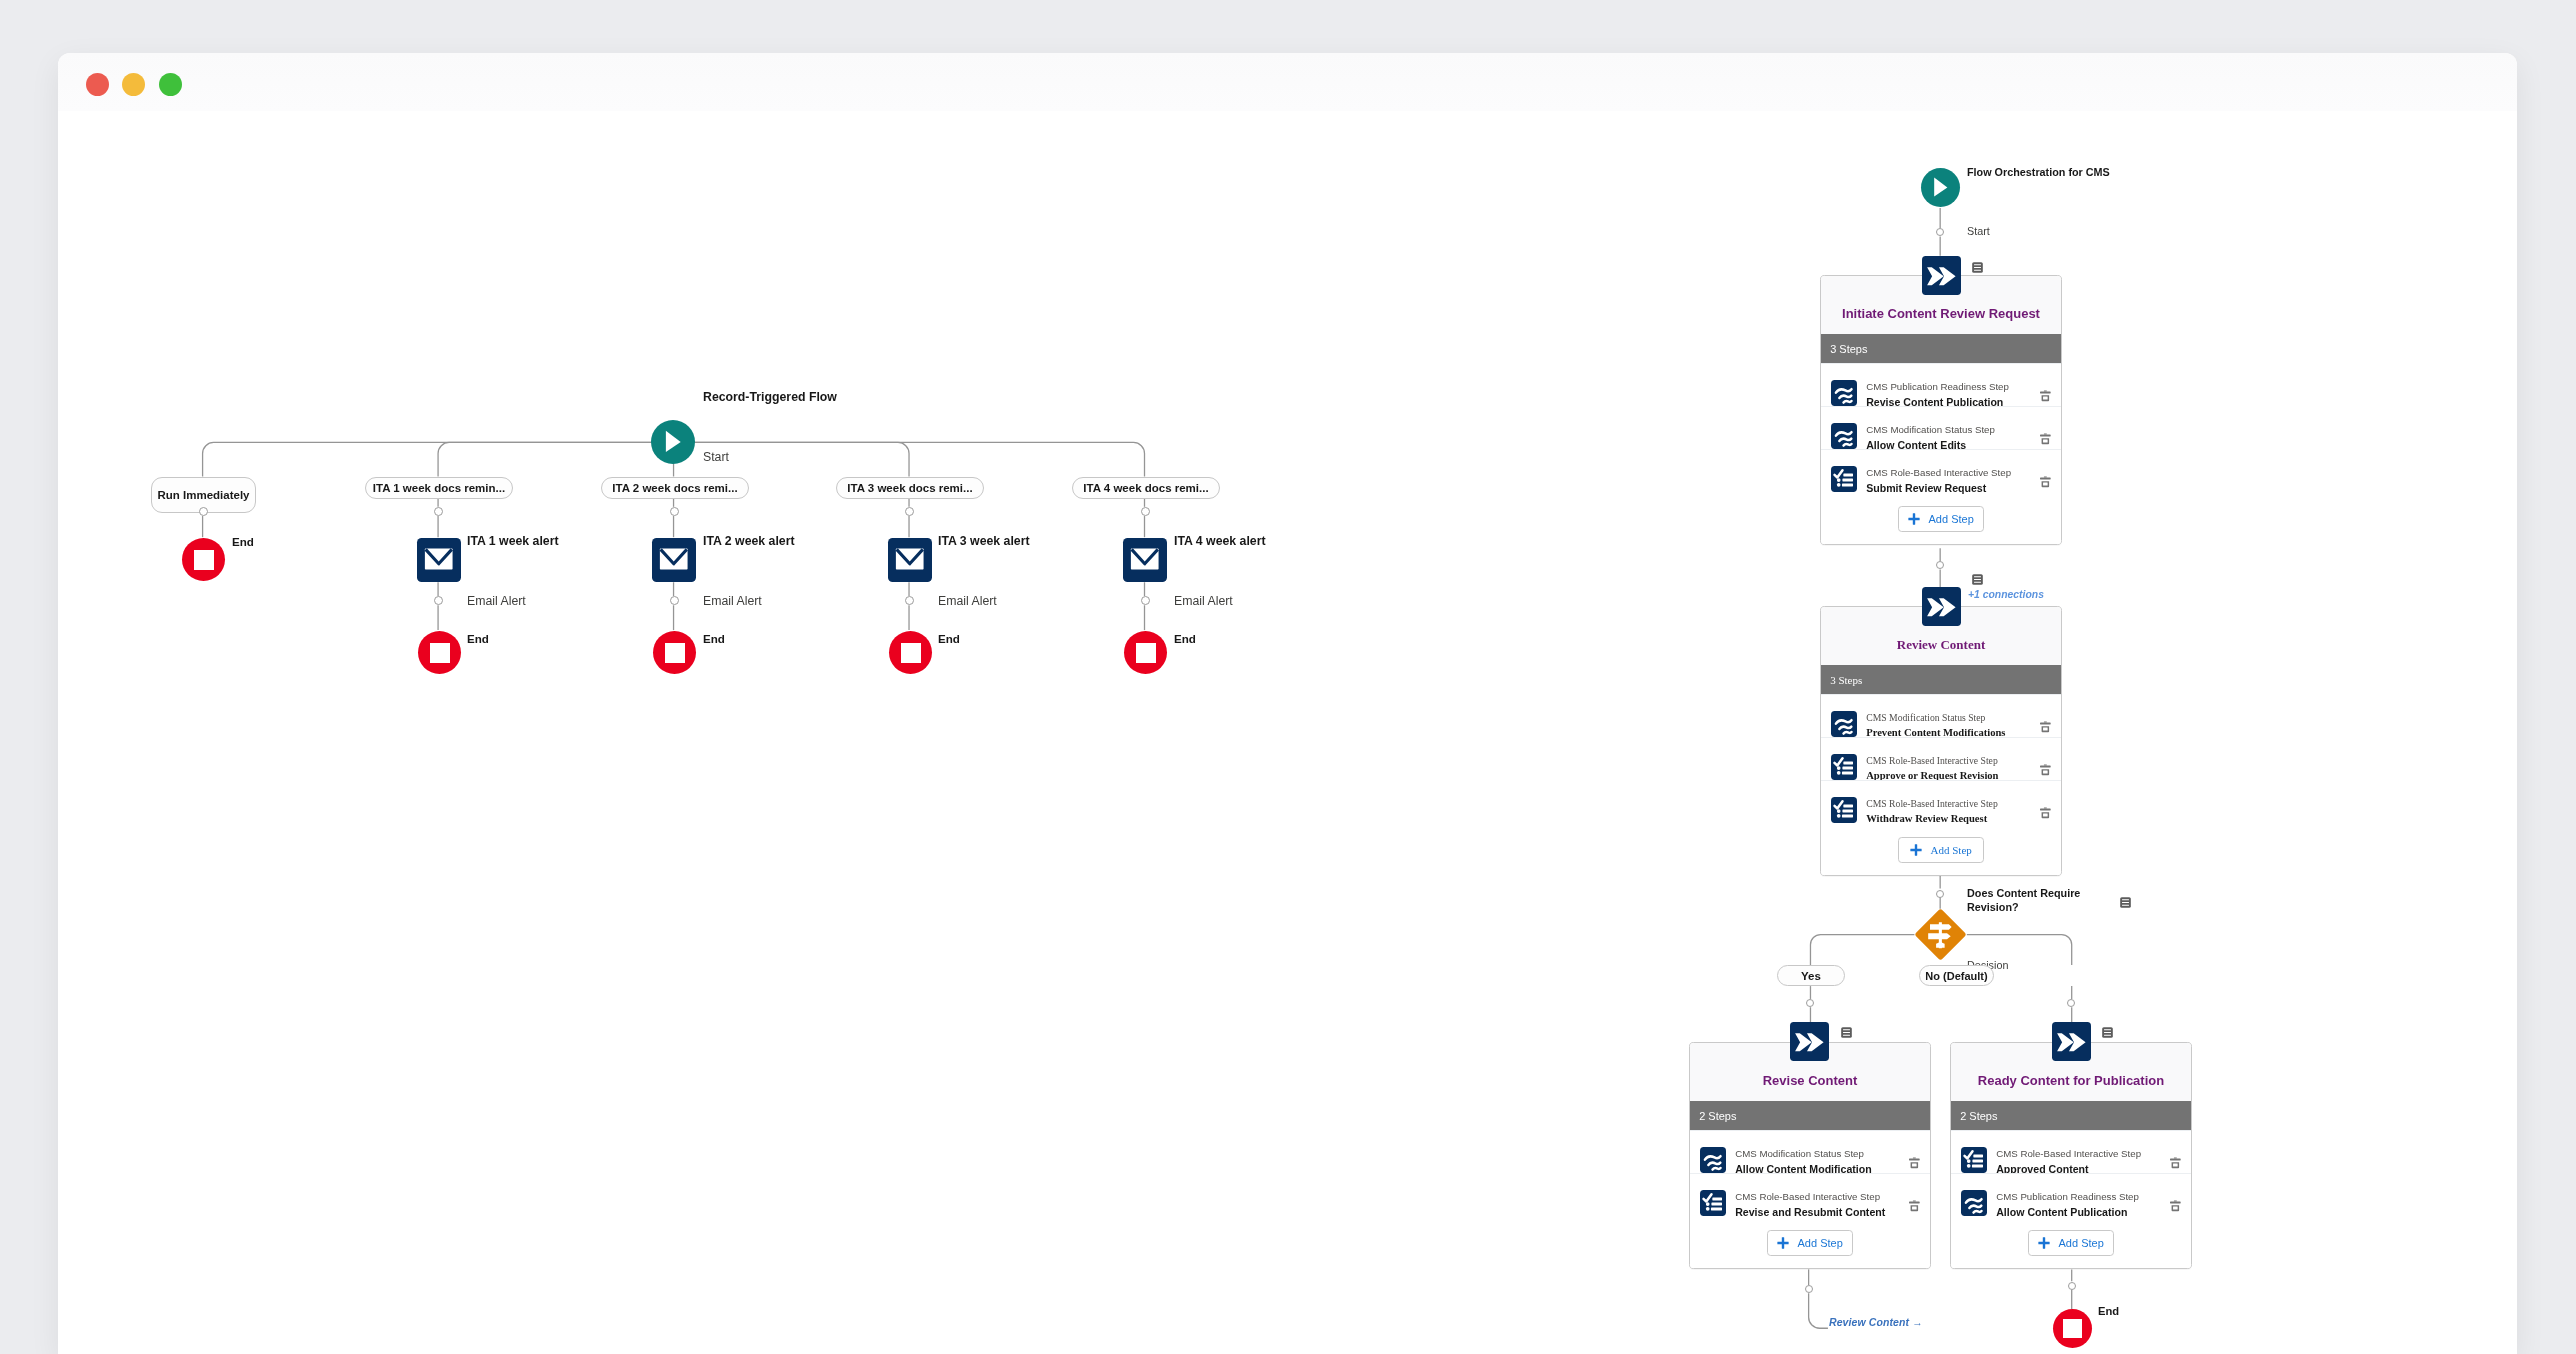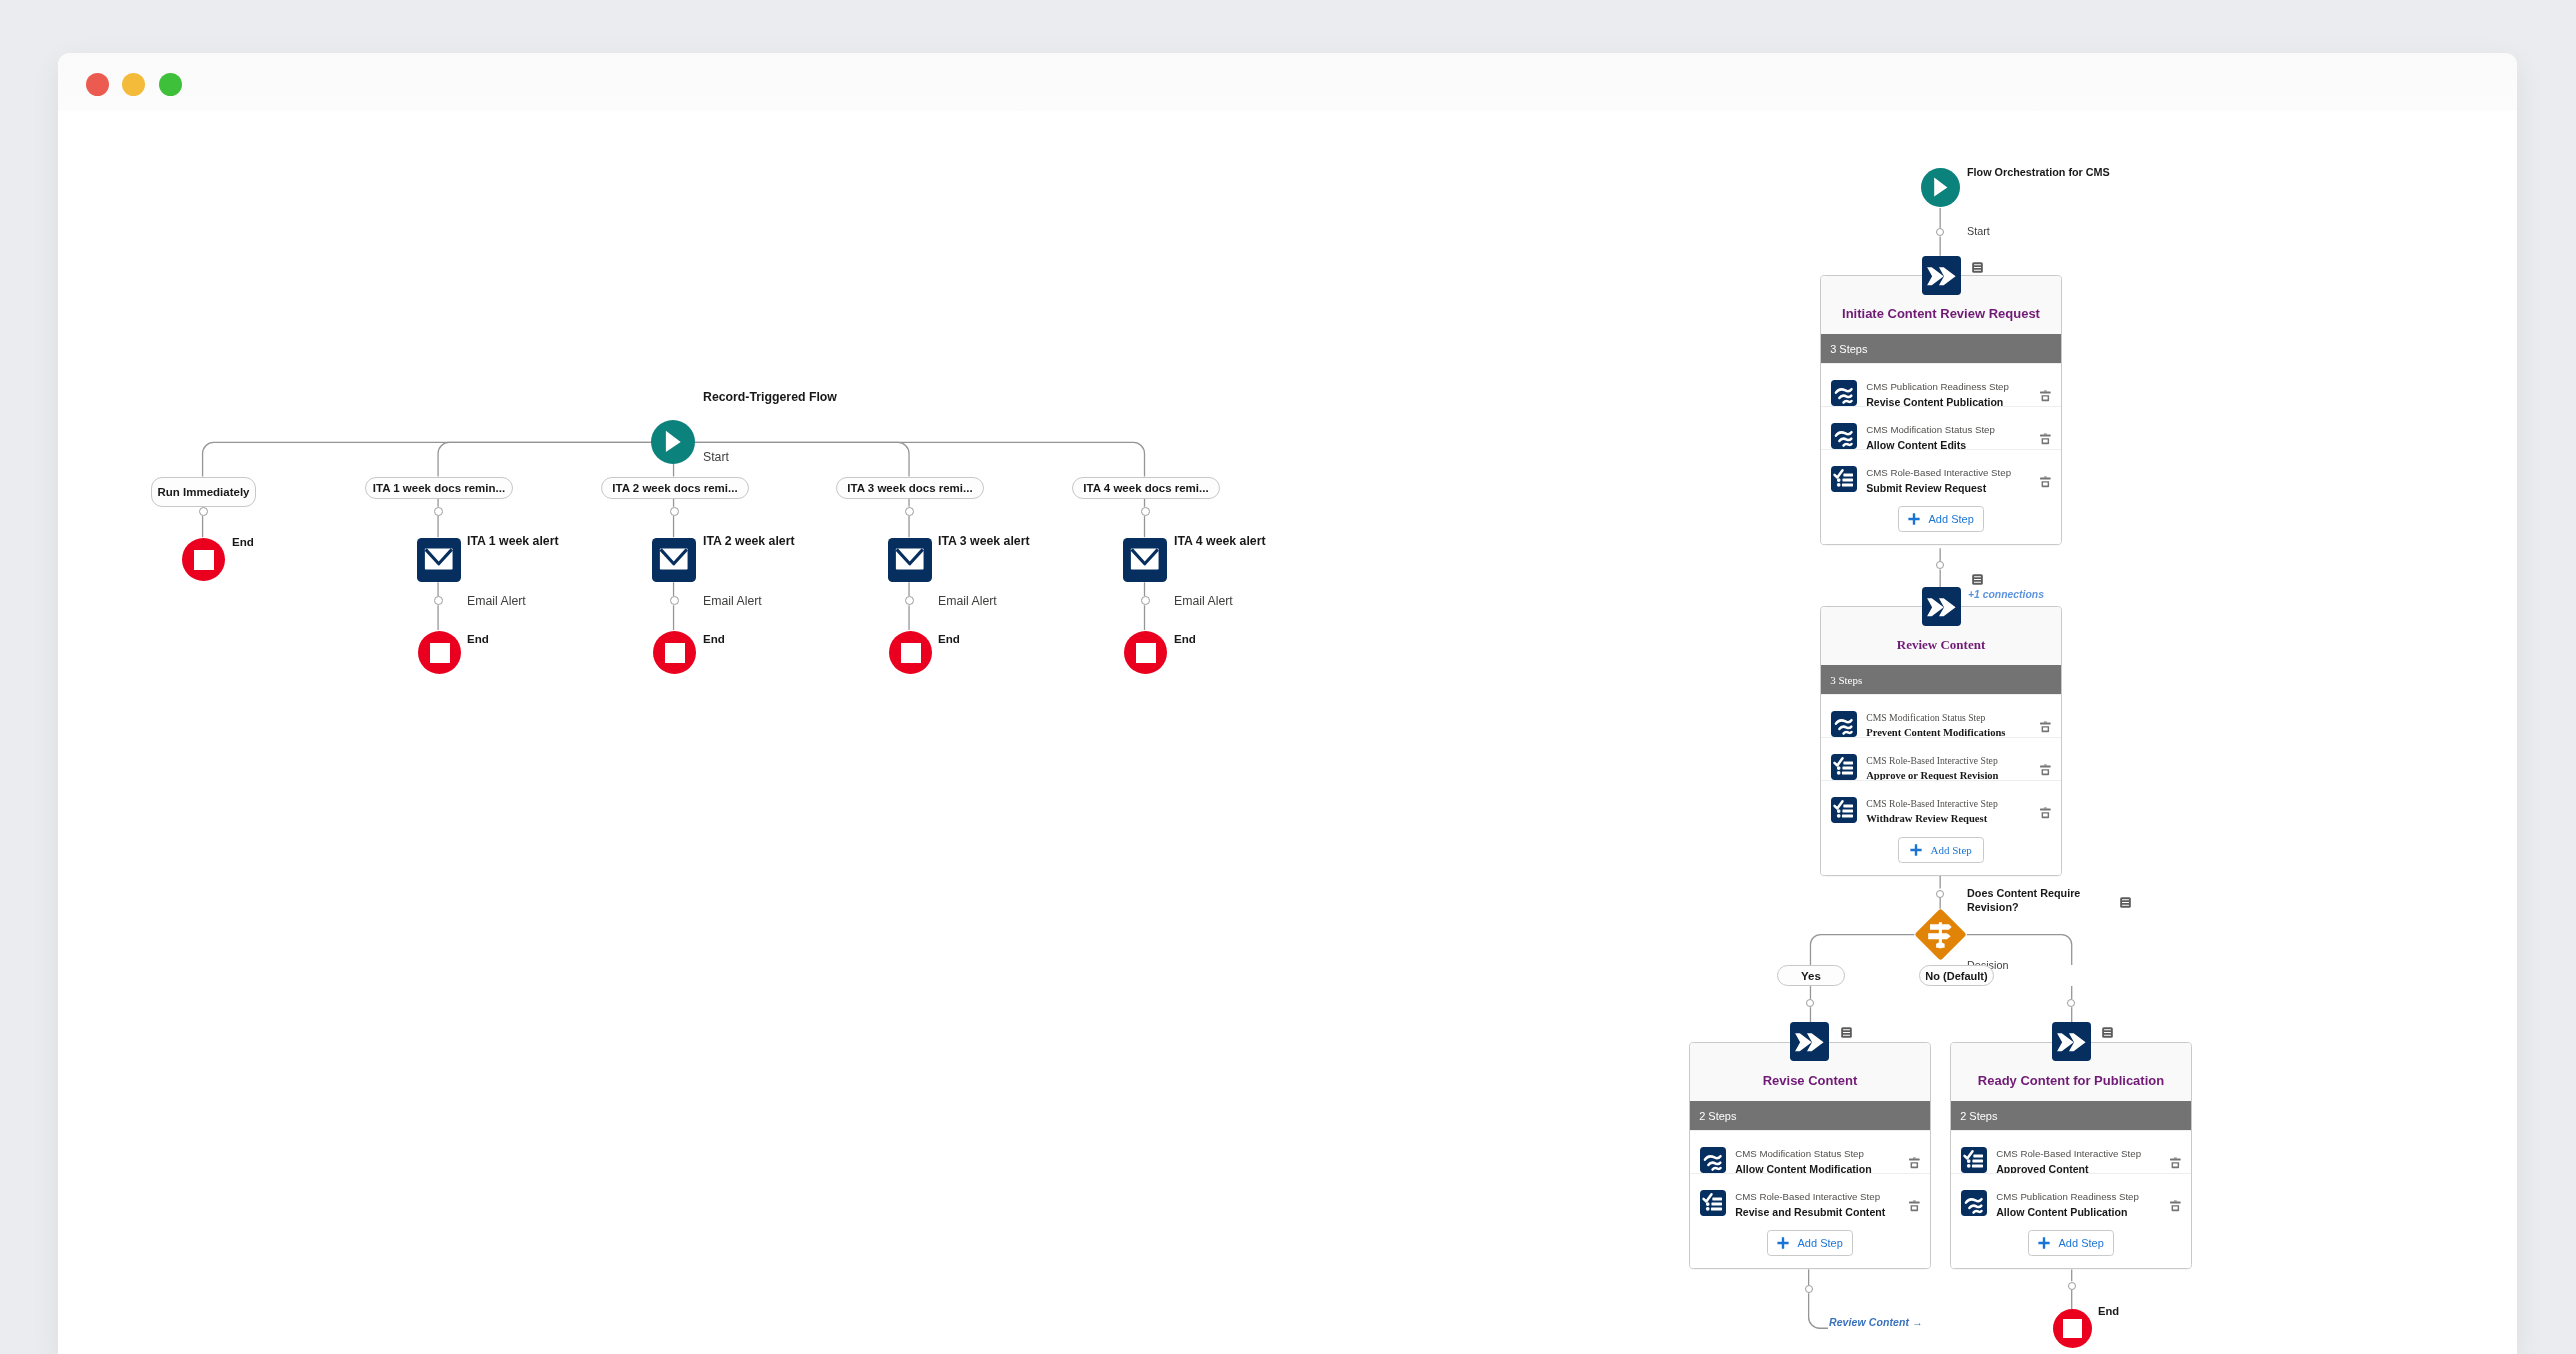--- a/index.html
+++ b/index.html
@@ -125,21 +125,21 @@
 <div class="startnode" style="left:651px;top:420px;width:44px;height:44px;">
   <svg viewBox="0 0 48 48" width="44" height="44">
     <path d="M16.2 11.7 L32.4 23.9 L16.2 35.0 Z" fill="#fff"></path>
   </svg>
 </div>
 <div class="nodelabel" style="left:703px;top:390px;font-size:12.3px;line-height:15.6px;">
   <div class="t1">Record-Triggered Flow</div>
   <div class="t2">Start</div>
 </div>
 
-<div class="pill" style="left:151px;top:477px;width:105px;height:30px;font-size:11.5px;">
+<div class="pill" style="left:151px;top:477px;width:105px;height:36px;font-size:11.5px;">
   <span>Run Immediately</span>
     </div>
 <div class="pill" style="left:365px;top:477px;width:148px;height:22px;font-size:11.5px;">
   <span>ITA 1 week docs remin...</span>
     </div>
 <div class="pill" style="left:601px;top:477px;width:148px;height:22px;font-size:11.5px;">
   <span>ITA 2 week docs remi...</span>
     </div>
 <div class="pill" style="left:836px;top:477px;width:148px;height:22px;font-size:11.5px;">
   <span>ITA 3 week docs remi...</span>

